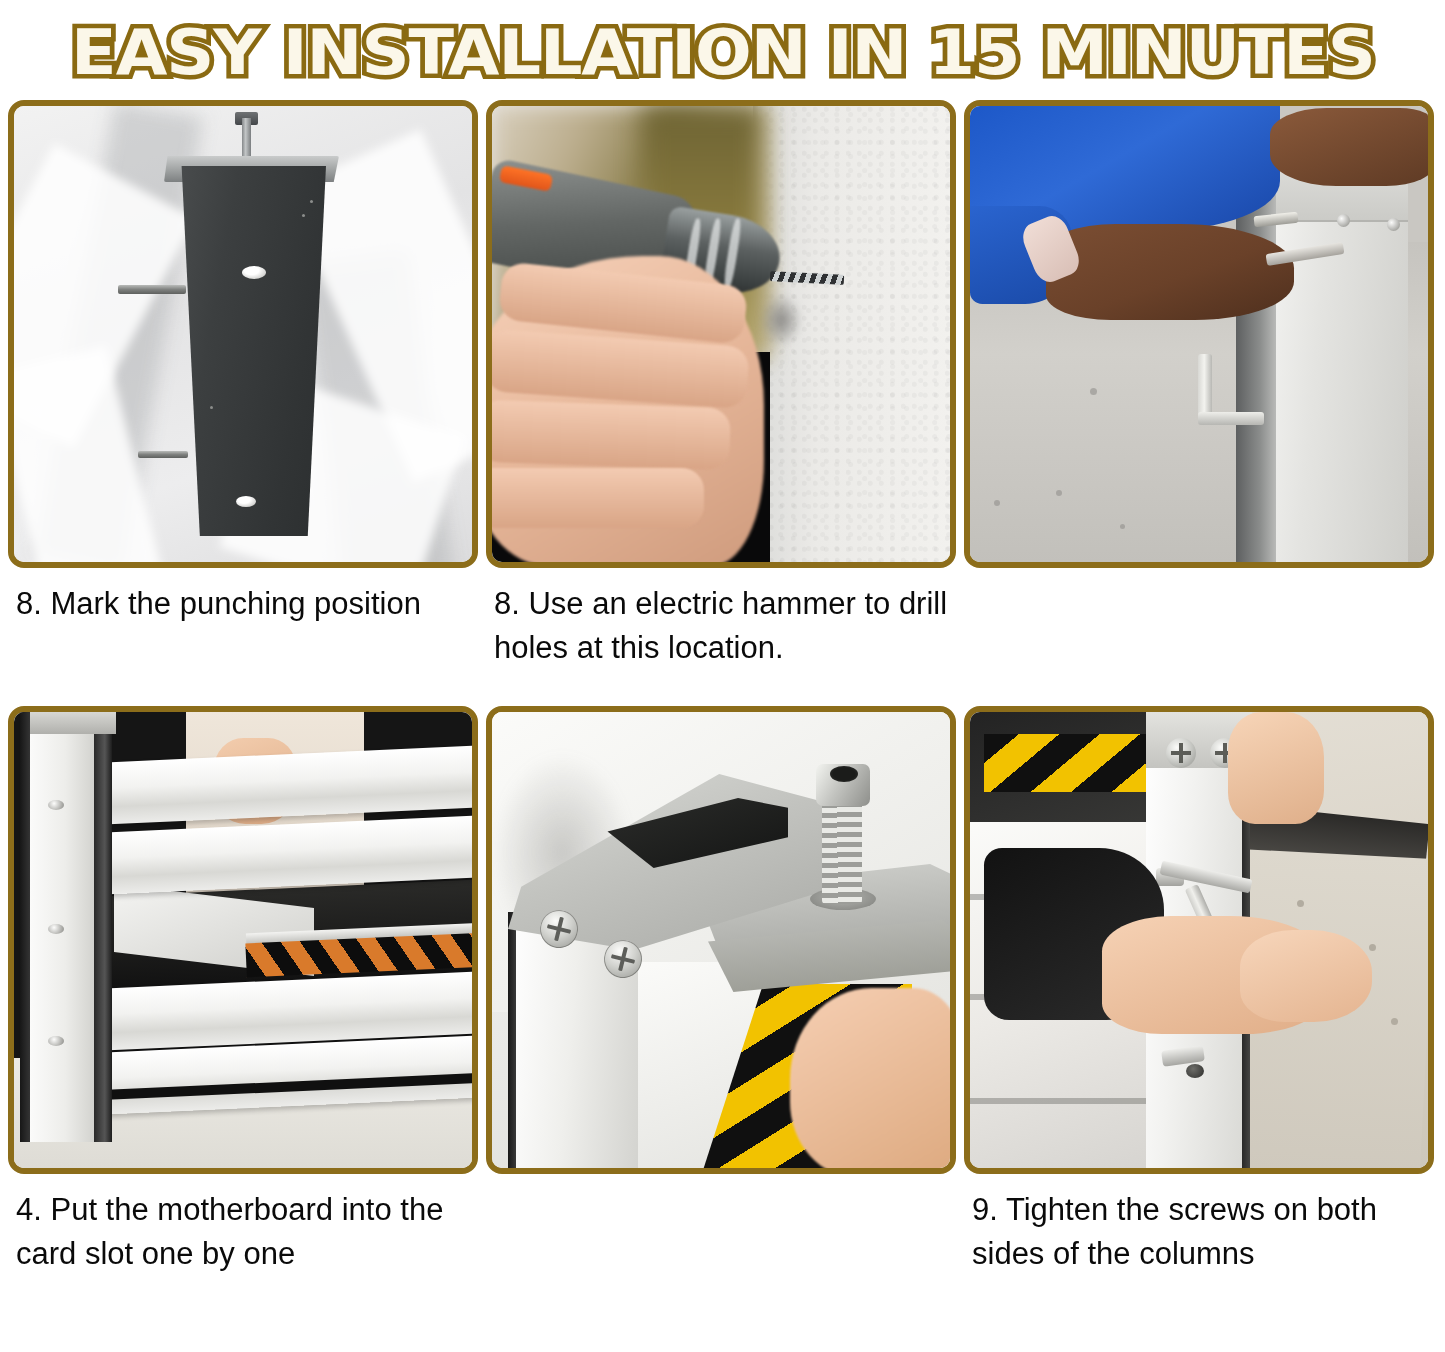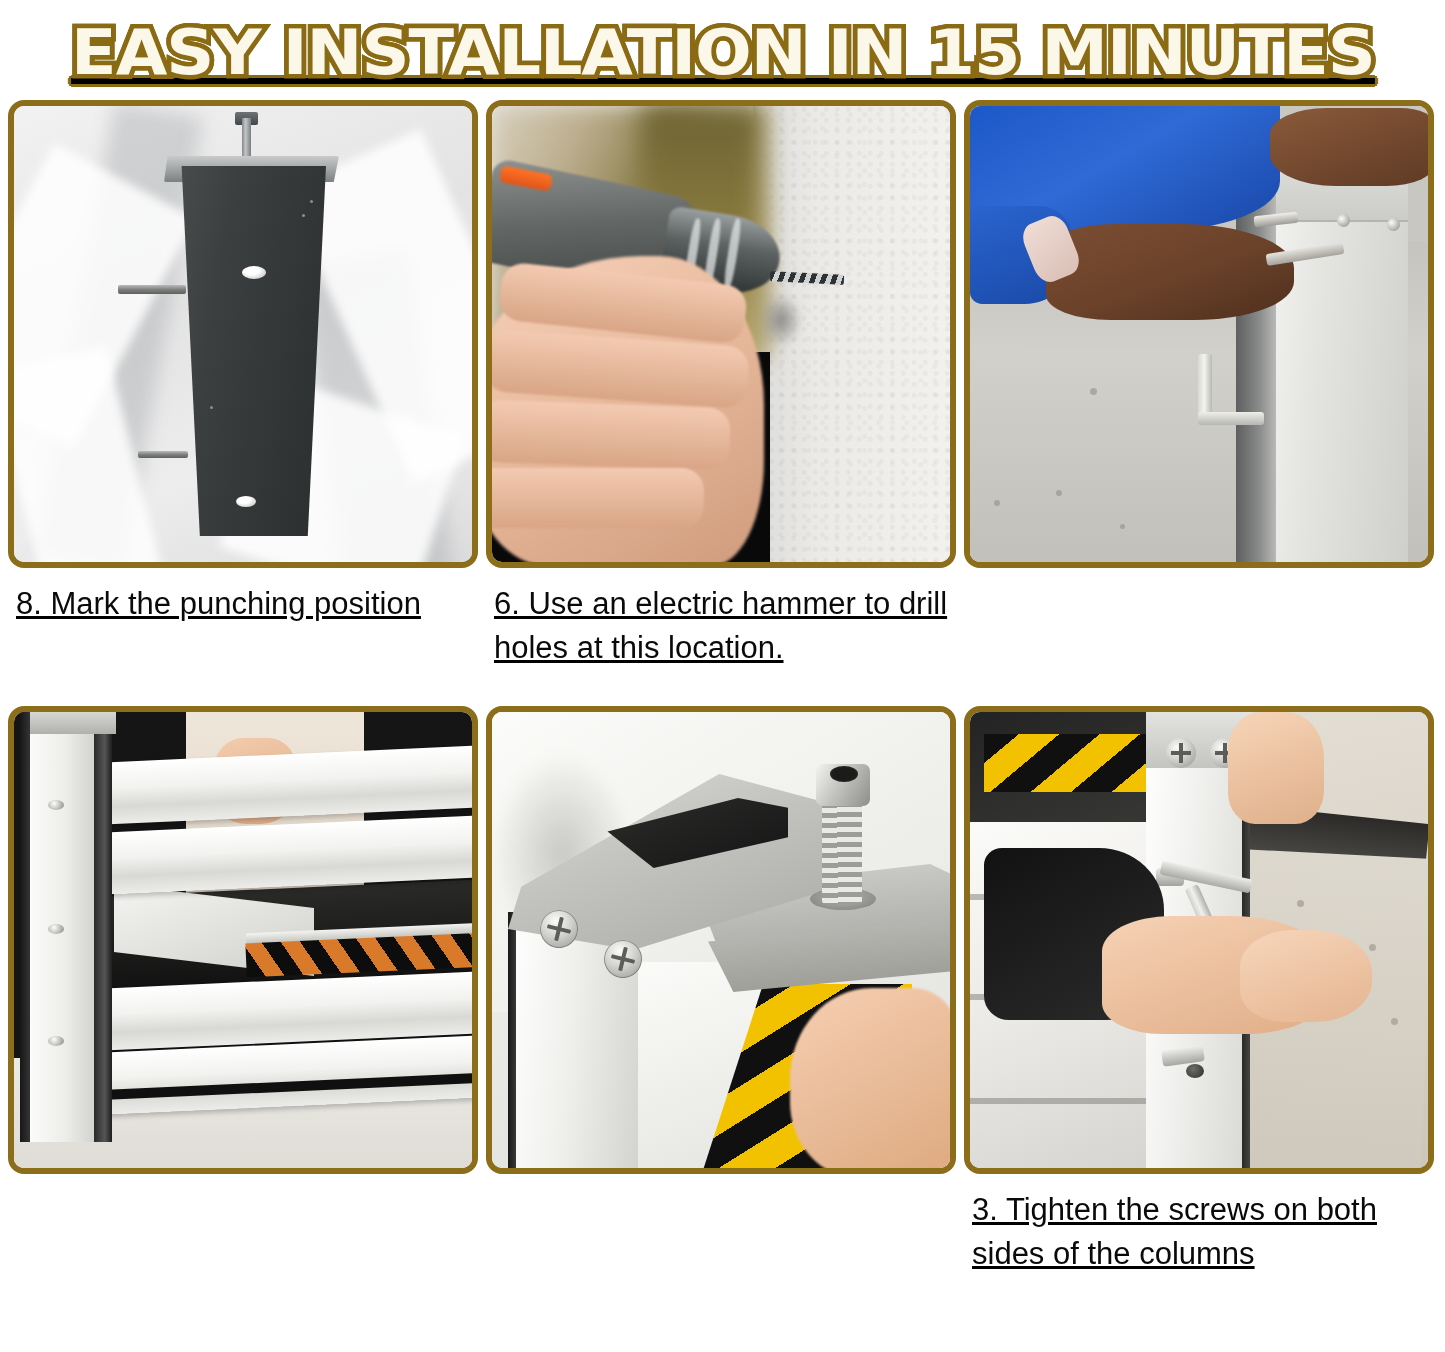--- a/index.html
+++ b/index.html
@@ -11,21 +11,20 @@
     background: #ffffff;
     font-family: "Liberation Sans", sans-serif;
     overflow: hidden;
   }
 
   .page {
     position: relative;
     width: 1445px;
     height: 1352px;
     background: #ffffff;
-    text-decoration: underline;
   }
 
   
   .title-bar {
     width: 1445px;
     height: 100px;
     display: flex;
     align-items: center;
     justify-content: center;
     padding-top: 4px;
@@ -604,21 +603,21 @@
           <div class="ring r3"></div>
           <div class="bit"></div>
           <div class="dust"></div>
           <div class="hand"></div>
           <div class="finger fg1"></div>
           <div class="finger fg2"></div>
           <div class="finger fg3"></div>
           <div class="finger fg4"></div>
         </div>
       </div>
-      <div class="caption">6. Use an electric hammer to drill holes at this location.</div>
+      <div class="caption">8. Use an electric hammer to drill holes at this location.</div>
     </div>
 
     <div class="cell row1">
       <div class="photo-frame">
         <div class="photo p3">
           <div class="floor"></div>
           <div class="speck" style="left:120px;top:282px;width:7px;height:7px;"></div>
           <div class="speck" style="left:86px;top:384px;width:6px;height:6px;"></div>
           <div class="speck" style="left:150px;top:418px;width:5px;height:5px;"></div>
           <div class="speck" style="left:24px;top:394px;width:6px;height:6px;"></div>
@@ -660,20 +659,21 @@
           <div class="floorline"></div>
           <div class="post-edge"></div>
           <div class="post-left"></div>
           <div class="post-channel"></div>
           <div class="topcap"></div>
           <div class="pscrew ps1"></div>
           <div class="pscrew ps2"></div>
           <div class="pscrew ps3"></div>
         </div>
       </div>
+      <div class="caption">4. Put the motherboard into the card slot one by one</div>
     </div>
 
     <div class="cell row2">
       <div class="photo-frame">
         <div class="photo p5">
           <div class="wallbg"></div>
           <div class="shadow5"></div>
           <div class="hazard5"></div>
           <div class="white-board"></div>
           <div class="hand5"></div>
@@ -717,17 +717,17 @@
           <div class="wrench"></div>
           <div class="wrench-arm"></div>
           <div class="bolt6b"></div>
           <div class="hole6"></div>
           <div class="hand6-top"></div>
           <div class="sleeve6"></div>
           <div class="arm6"></div>
           <div class="fingers6"></div>
         </div>
       </div>
-      <div class="caption">3. Tighten the screws on both sides of the columns</div>
+      <div class="caption">9. Tighten the screws on both sides of the columns</div>
     </div>
 
   </div>
 </div>
 
 </body></html>

